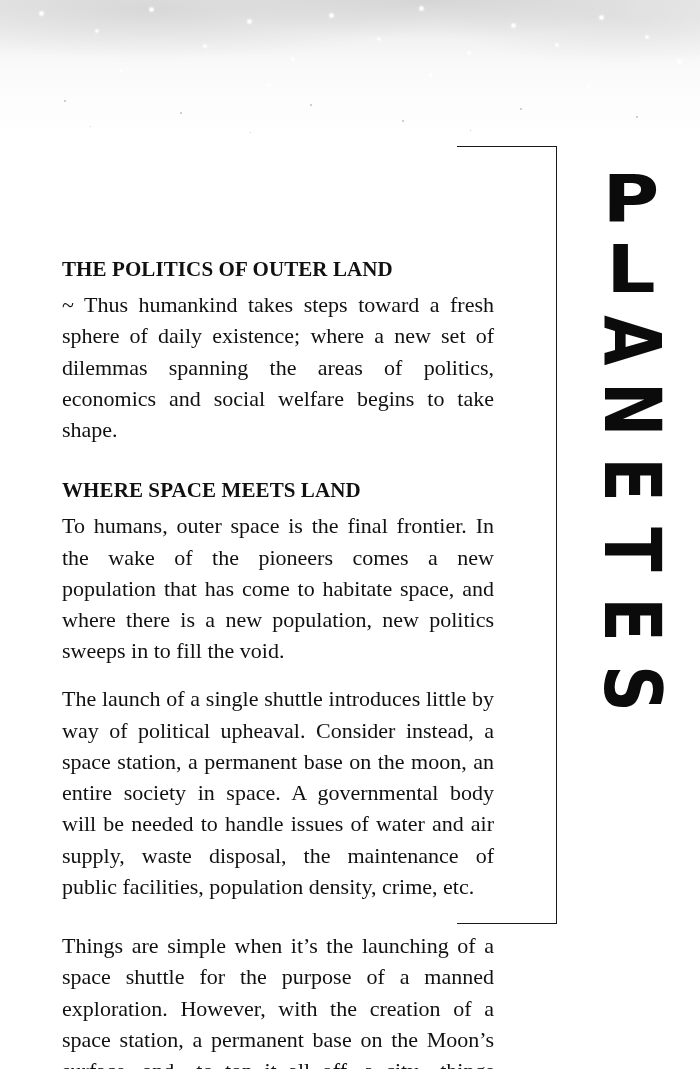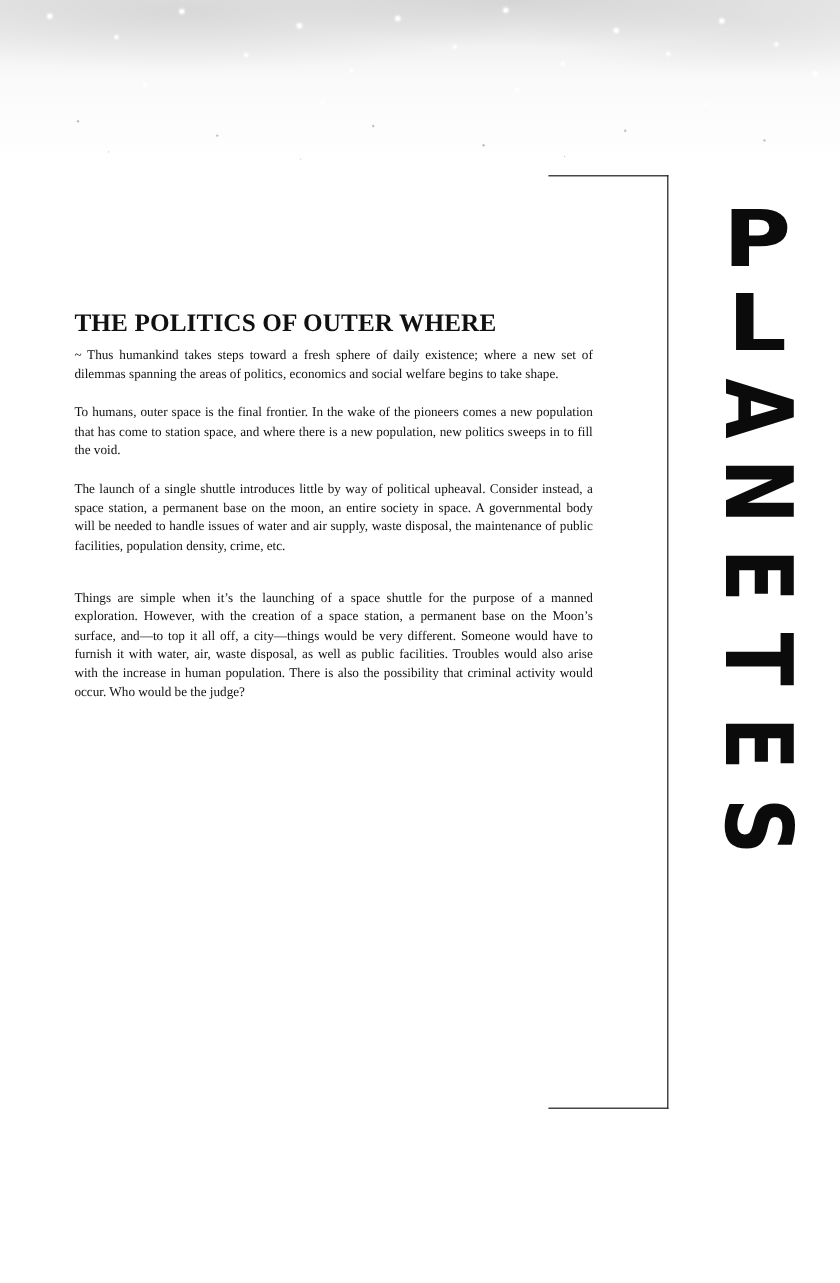--- a/index.html
+++ b/index.html
@@ -82,21 +82,21 @@
     font-size: 21px;
     letter-spacing: .1px;
     margin: 0 0 9px 0;
     line-height: 1.05;
   }
   h2.section-head.second {
     margin-top: 34px;
   }
   p.para {
     margin: 0 0 17px 0;
-    font-size: 11px;
+    font-size: 22px;
     line-height: 1.42;
     text-align: justify;
     text-justify: inter-word;
   }
   p.para.tight {
     margin-bottom: 0;
     margin-top: 28px;
   }
 
   
@@ -164,24 +164,25 @@
   <div class="speck" style="left:90px;  top:126px; width:1px; height:1px;"></div>
   <div class="speck" style="left:250px; top:132px; width:1px; height:1px;"></div>
   <div class="speck" style="left:470px; top:130px; width:1px; height:1px;"></div>
 </div>
 
 <div class="hrule-top"></div>
 <div class="vrule"></div>
 <div class="hrule-bottom"></div>
 
 <div class="column">
-  <h2 class="section-head">THE POLITICS OF OUTER WHERE</h2>
+  <h2 class="section-head">THE POLITICS OF OUTER LAND</h2>
   <p class="para">~ Thus humankind takes steps toward a fresh sphere of daily existence; where a new set of dilemmas spanning the areas of politics, economics and social welfare begins to take shape.</p>
 
-  <p class="para">To humans, outer space is the final frontier. In the wake of the pioneers comes a new population that has come to station space, and where there is a new population, new politics sweeps in to fill the void.</p>
+  <h2 class="section-head second">WHERE SPACE MEETS LAND</h2>
+  <p class="para">To humans, outer space is the final frontier. In the wake of the pioneers comes a new population that has come to habitate space, and where there is a new population, new politics sweeps in to fill the void.</p>
   <p class="para">The launch of a single shuttle introduces little by way of political upheaval. Consider instead, a space station, a permanent base on the moon, an entire society in space. A governmental body will be needed to handle issues of water and air supply, waste disposal, the maintenance of public facilities, population density, crime, etc.</p>
   <p class="para tight">Things are simple when it’s the launching of a space shuttle for the purpose of a manned exploration. However, with the creation of a space station, a permanent base on the Moon’s surface, and—to top it all off, a city—things would be very different. Someone would have to furnish it with water, air, waste disposal, as well as public facilities. Troubles would also arise with the increase in human population. There is also the possibility that criminal activity would occur. Who would be the judge?</p>
 </div>
 
 <div class="vert-title">
   <span class="glyph">P</span>
   <span class="glyph">L</span>
   <span class="glyph rot">A</span>
   <span class="glyph rot">N</span>
   <span class="glyph rot">E</span>

